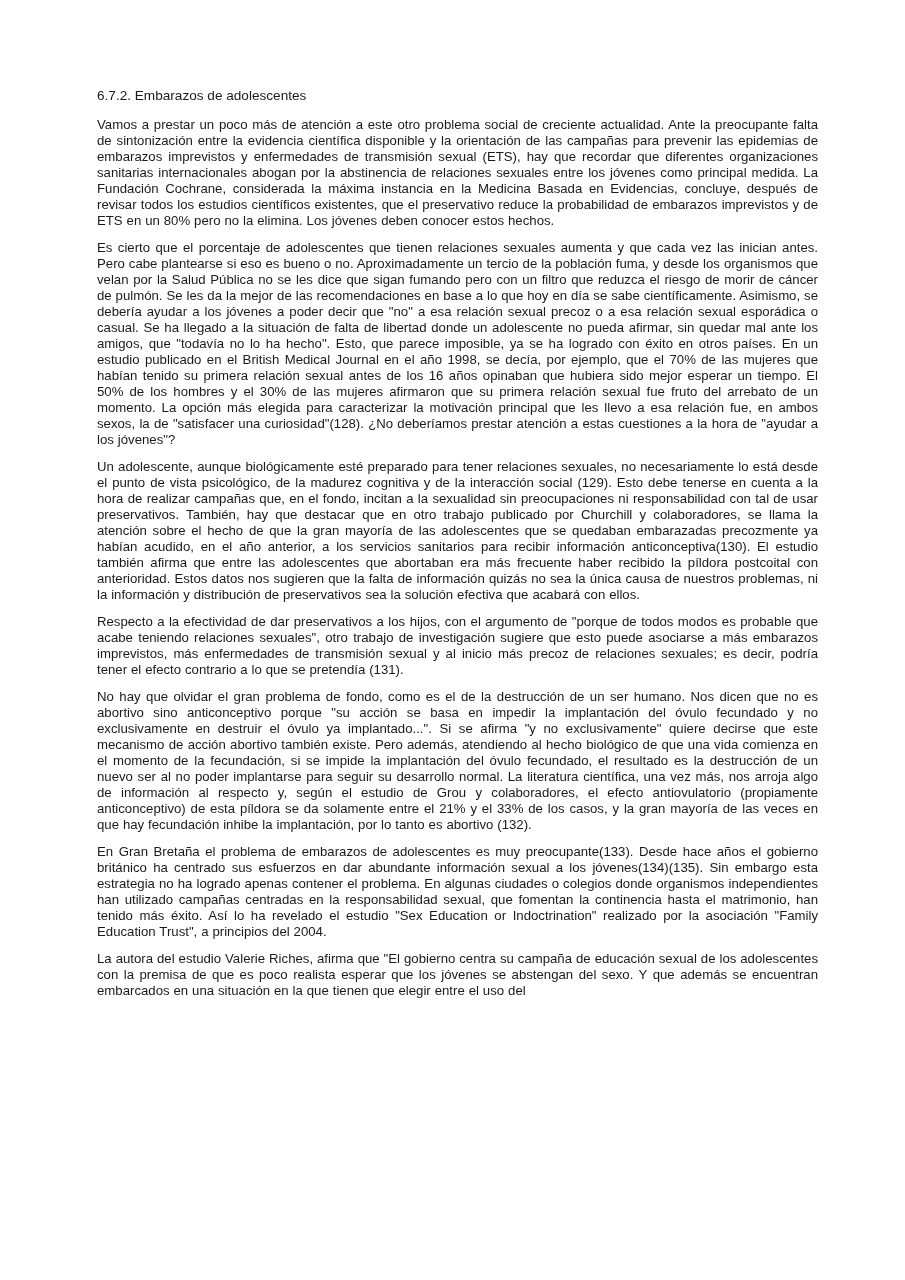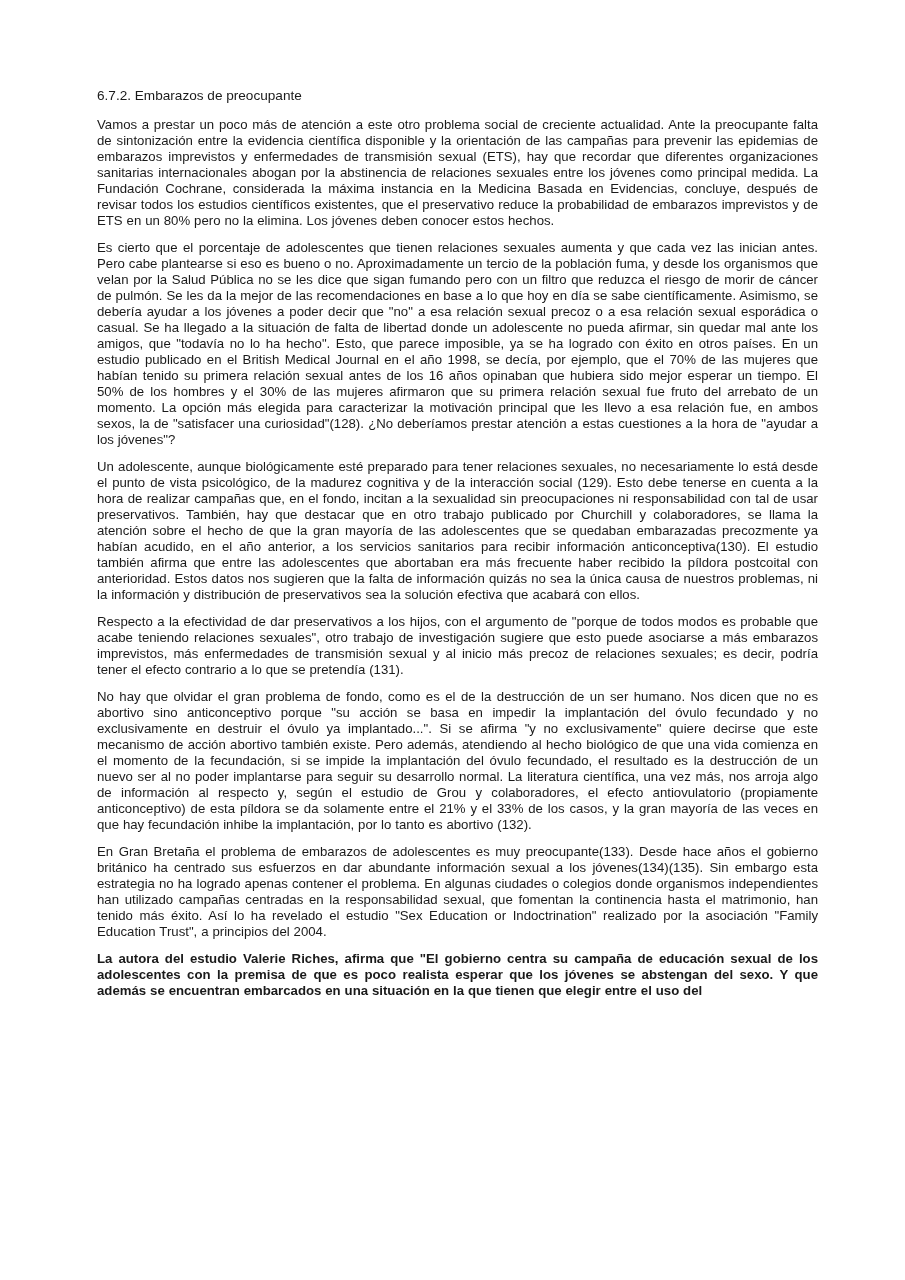--- a/index.html
+++ b/index.html
@@ -24,27 +24,27 @@
     font-size: 13.6px;
     font-weight: 400;
     margin: 0 0 13px 0;
     text-align: left;
   }
   .body-text p {
     margin: 0 0 11px 0;
     text-align: justify;
     word-spacing: 0.02em;
   }
-  .body-text p:last-child { margin-bottom: 0; font-weight: bold; }
+  .body-text p:last-child { margin-bottom: 0; }
 </style>
 </head>
 <body>
 
 <div class="page">
-  <div class="heading">6.7.2. Embarazos de preocupante</div>
+  <div class="heading">6.7.2. Embarazos de adolescentes</div>
   <div class="body-text">
     <p>Vamos a prestar un poco más de atención a este otro problema social de creciente actualidad. Ante la preocupante falta de sintonización entre la evidencia científica disponible y la orientación de las campañas para prevenir las epidemias de embarazos imprevistos y enfermedades de transmisión sexual (ETS), hay que recordar que diferentes organizaciones sanitarias internacionales abogan por la abstinencia de relaciones sexuales entre los jóvenes como principal medida. La Fundación Cochrane, considerada la máxima instancia en la Medicina Basada en Evidencias, concluye, después de revisar todos los estudios científicos existentes, que el preservativo reduce la probabilidad de embarazos imprevistos y de ETS en un 80% pero no la elimina. Los jóvenes deben conocer estos hechos.</p>
     <p>Es cierto que el porcentaje de adolescentes que tienen relaciones sexuales aumenta y que cada vez las inician antes. Pero cabe plantearse si eso es bueno o no. Aproximadamente un tercio de la población fuma, y desde los organismos que velan por la Salud Pública no se les dice que sigan fumando pero con un filtro que reduzca el riesgo de morir de cáncer de pulmón. Se les da la mejor de las recomendaciones en base a lo que hoy en día se sabe científicamente. Asimismo, se debería ayudar a los jóvenes a poder decir que "no" a esa relación sexual precoz o a esa relación sexual esporádica o casual. Se ha llegado a la situación de falta de libertad donde un adolescente no pueda afirmar, sin quedar mal ante los amigos, que "todavía no lo ha hecho". Esto, que parece imposible, ya se ha logrado con éxito en otros países. En un estudio publicado en el British Medical Journal en el año 1998, se decía, por ejemplo, que el 70% de las mujeres que habían tenido su primera relación sexual antes de los 16 años opinaban que hubiera sido mejor esperar un tiempo. El 50% de los hombres y el 30% de las mujeres afirmaron que su primera relación sexual fue fruto del arrebato de un momento. La opción más elegida para caracterizar la motivación principal que les llevo a esa relación fue, en ambos sexos, la de "satisfacer una curiosidad"(128). ¿No deberíamos prestar atención a estas cuestiones a la hora de "ayudar a los jóvenes"?</p>
     <p>Un adolescente, aunque biológicamente esté preparado para tener relaciones sexuales, no necesariamente lo está desde el punto de vista psicológico, de la madurez cognitiva y de la interacción social (129). Esto debe tenerse en cuenta a la hora de realizar campañas que, en el fondo, incitan a la sexualidad sin preocupaciones ni responsabilidad con tal de usar preservativos. También, hay que destacar que en otro trabajo publicado por Churchill y colaboradores, se llama la atención sobre el hecho de que la gran mayoría de las adolescentes que se quedaban embarazadas precozmente ya habían acudido, en el año anterior, a los servicios sanitarios para recibir información anticonceptiva(130). El estudio también afirma que entre las adolescentes que abortaban era más frecuente haber recibido la píldora postcoital con anterioridad. Estos datos nos sugieren que la falta de información quizás no sea la única causa de nuestros problemas, ni la información y distribución de preservativos sea la solución efectiva que acabará con ellos.</p>
     <p>Respecto a la efectividad de dar preservativos a los hijos, con el argumento de "porque de todos modos es probable que acabe teniendo relaciones sexuales", otro trabajo de investigación sugiere que esto puede asociarse a más embarazos imprevistos, más enfermedades de transmisión sexual y al inicio más precoz de relaciones sexuales; es decir, podría tener el efecto contrario a lo que se pretendía (131).</p>
     <p>No hay que olvidar el gran problema de fondo, como es el de la destrucción de un ser humano. Nos dicen que no es abortivo sino anticonceptivo porque "su acción se basa en impedir la implantación del óvulo fecundado y no exclusivamente en destruir el óvulo ya implantado...". Si se afirma "y no exclusivamente" quiere decirse que este mecanismo de acción abortivo también existe. Pero además, atendiendo al hecho biológico de que una vida comienza en el momento de la fecundación, si se impide la implantación del óvulo fecundado, el resultado es la destrucción de un nuevo ser al no poder implantarse para seguir su desarrollo normal. La literatura científica, una vez más, nos arroja algo de información al respecto y, según el estudio de Grou y colaboradores, el efecto antiovulatorio (propiamente anticonceptivo) de esta píldora se da solamente entre el 21% y el 33% de los casos, y la gran mayoría de las veces en que hay fecundación inhibe la implantación, por lo tanto es abortivo (132).</p>
     <p>En Gran Bretaña el problema de embarazos de adolescentes es muy preocupante(133). Desde hace años el gobierno británico ha centrado sus esfuerzos en dar abundante información sexual a los jóvenes(134)(135). Sin embargo esta estrategia no ha logrado apenas contener el problema. En algunas ciudades o colegios donde organismos independientes han utilizado campañas centradas en la responsabilidad sexual, que fomentan la continencia hasta el matrimonio, han tenido más éxito. Así lo ha revelado el estudio "Sex Education or Indoctrination" realizado por la asociación "Family Education Trust", a principios del 2004.</p>
     <p>La autora del estudio Valerie Riches, afirma que "El gobierno centra su campaña de educación sexual de los adolescentes con la premisa de que es poco realista esperar que los jóvenes se abstengan del sexo. Y que además se encuentran embarcados en una situación en la que tienen que elegir entre el uso del</p>
   </div>
 </div>

